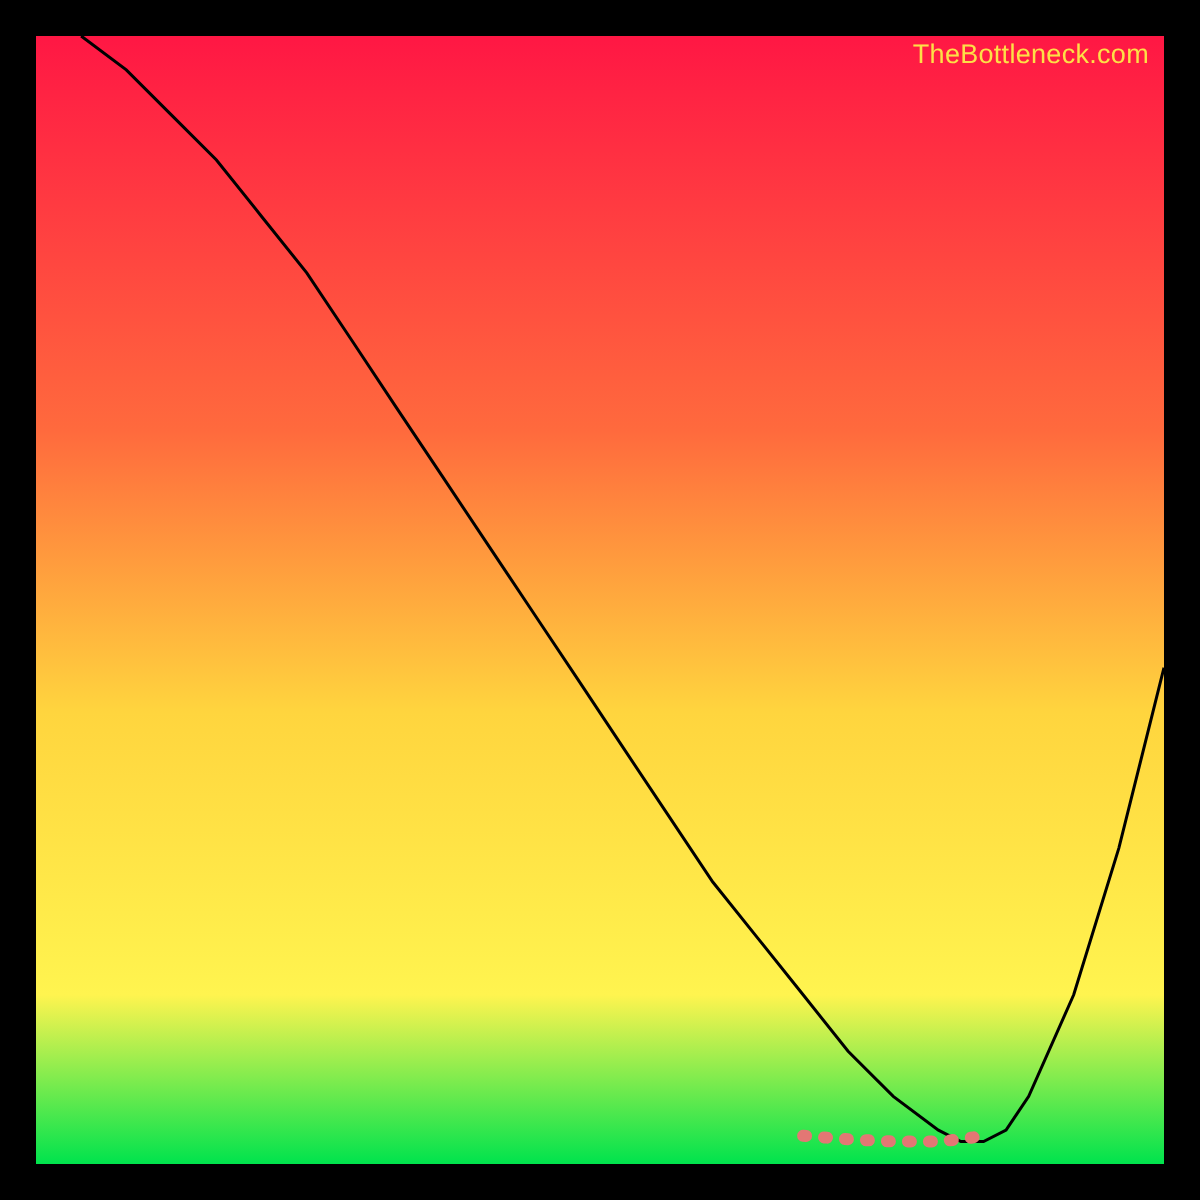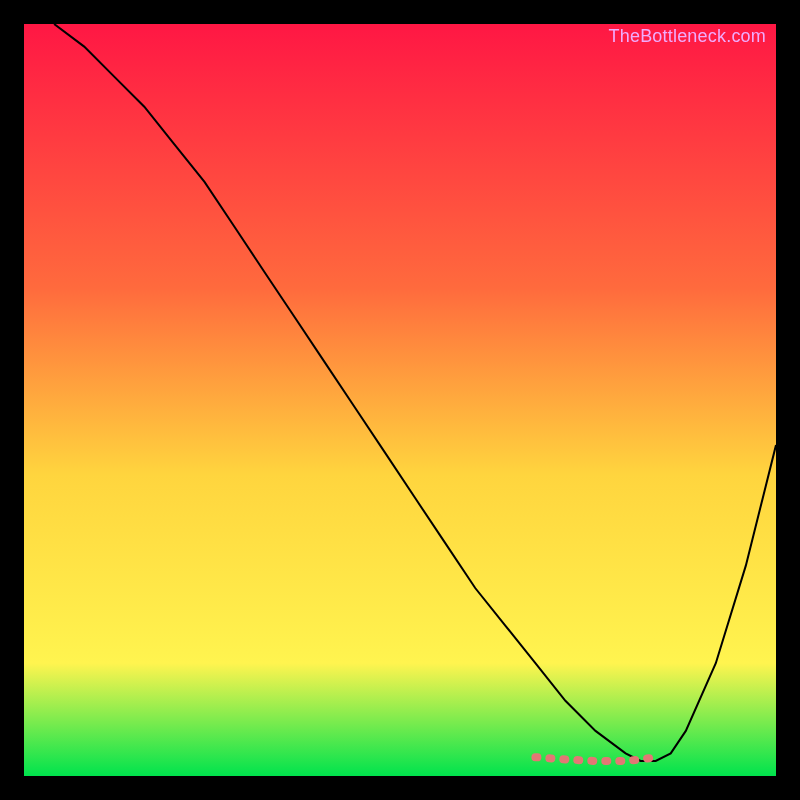--- a/index.html
+++ b/index.html
@@ -23,21 +23,21 @@
     position: absolute;
     left: 0;
     top: 0;
     width: 752px;
     height: 752px;
   }
   .watermark {
     position: absolute;
     top: 2px;
     right: 10px;
-    color: #f0abfc;
+    color: #fde047;
     font-size: 18px;
     font-weight: 500;
     letter-spacing: 0.2px;
     z-index: 20;
   }
   svg { display: block; }
 </style>
 </head>
 <body>
 

